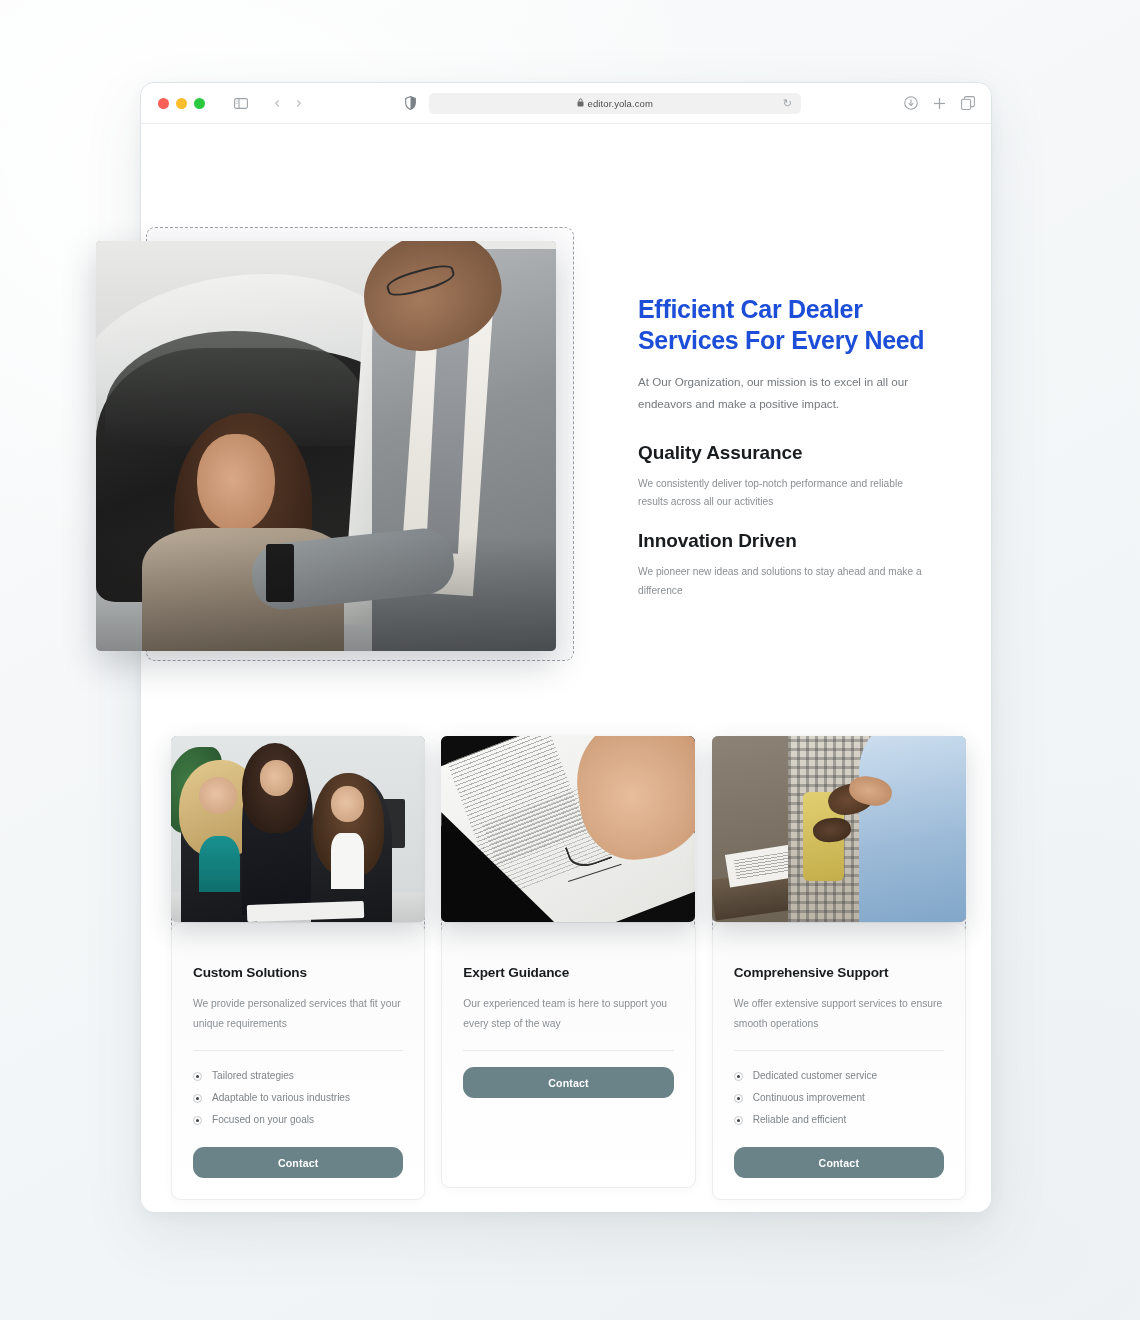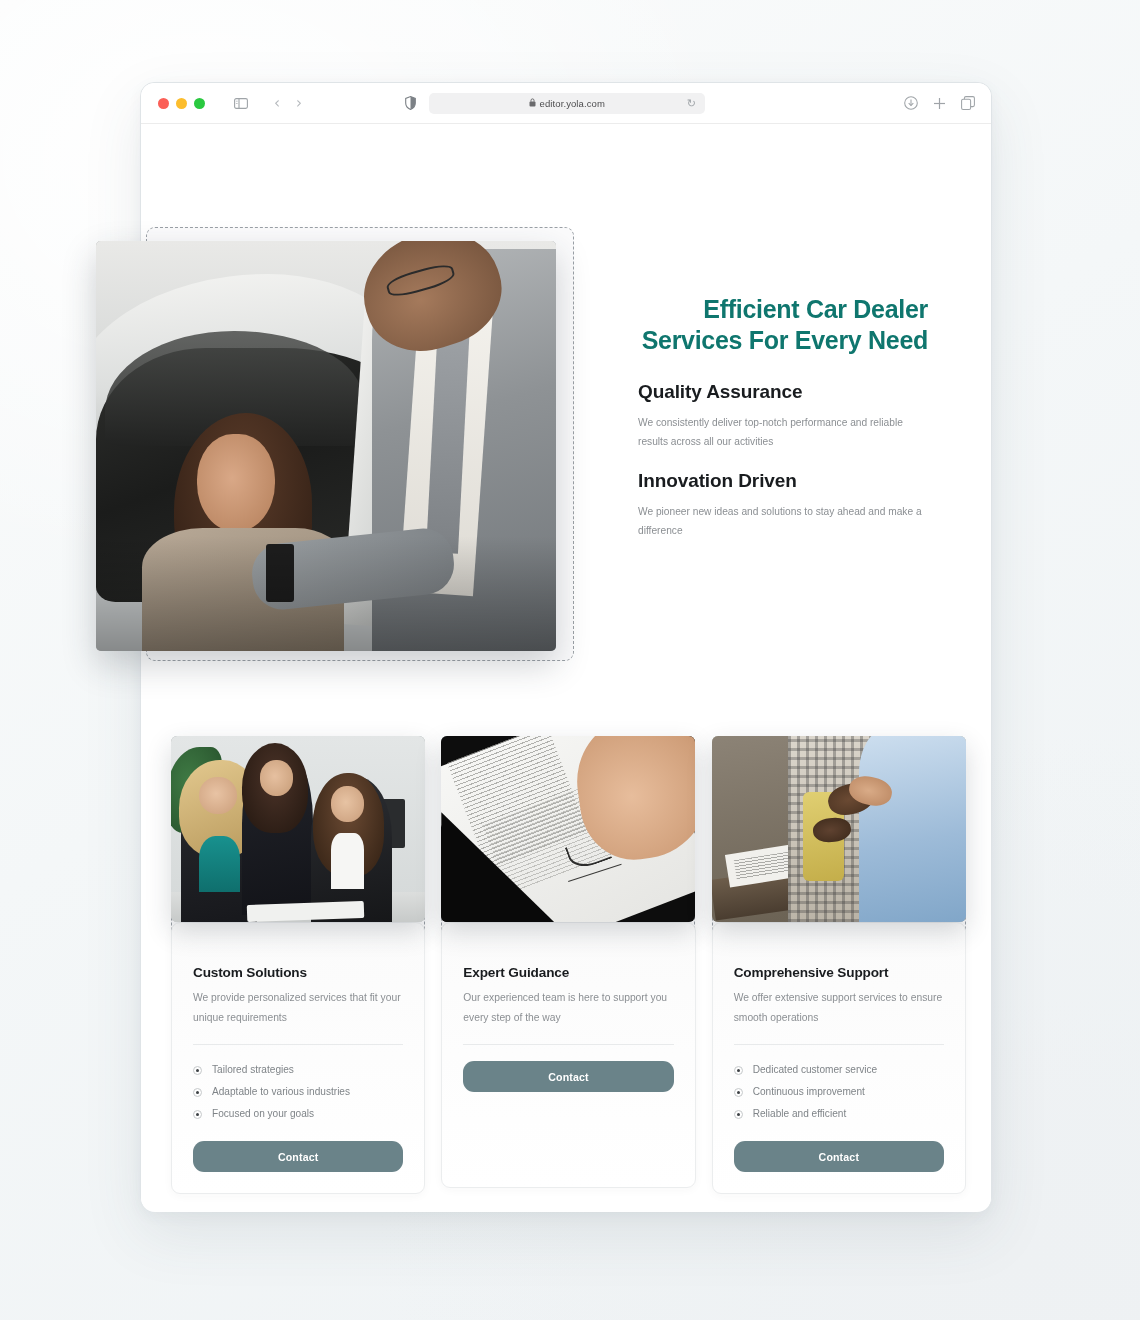--- a/index.html
+++ b/index.html
@@ -52,21 +52,21 @@
 
   .chrome-icon { color: #9fa4a8; display: inline-flex; align-items: center; justify-content: center; }
   .sidebar-toggle { margin-left: 29px; }
   .nav-arrows { display: flex; gap: 16px; margin-left: 26px; color: #b4b8bc; font-size: 15px; }
   .nav-arrow { font-family: "DejaVu Sans", sans-serif; line-height: 1; }
 
   .shield-wrap { margin-left: 103px; }
 
   .address-bar {
     margin-left: 13px;
-    width: 276px;
+    width: 372px;
     height: 21px;
     background: #f1f1f2;
     border-radius: 5px;
     display: flex;
     align-items: center;
     justify-content: center;
     position: relative;
   }
   .address-text {
     font-size: 9.5px;
@@ -164,23 +164,22 @@
   .hero-text {
     position: absolute;
     left: 497px;   
     top: 170px;    
     width: 290px;
   }
   .hero-title {
     font-size: 25px;
     line-height: 1.22;
     font-weight: 700;
-    color: #0f766e;
+    color: #1d4ed8;
     letter-spacing: -0.3px;
-    text-align: right;
   }
   .hero-sub {
     margin-top: 16px;
     font-size: 11.6px;
     line-height: 1.92;
     color: #75797d;
   }
   .feature-block { margin-top: 26px; }
   .feature-block.second { margin-top: 18px; }
   .feature-title {
@@ -335,21 +334,21 @@
              border-radius: 46%; transform: rotate(-6deg); }
 
   
   .card-title {
     font-size: 13.6px;
     font-weight: 700;
     color: #191c1f;
     letter-spacing: -0.15px;
   }
   .card-desc {
-    margin-top: 8px;
+    margin-top: 14px;
     font-size: 10.3px;
     line-height: 1.9;
     color: #8b8f93;
   }
   .card-divider {
     margin: 17px 0 0 0;
     height: 1px;
     background: #e8eaeb;
   }
   .card-list { list-style: none; margin-top: 14px; }
@@ -481,20 +480,21 @@
         <div class="hp-woman-face"></div>
         <div class="hp-woman-jacket"></div>
         <div class="hp-arm"></div>
         <div class="hp-keys"></div>
         <div class="hp-vignette"></div>
       </div>
     </div>
 
     <div class="hero-text">
       <h1 class="hero-title">Efficient Car Dealer Services For Every Need</h1>
+      <p class="hero-sub">At Our Organization, our mission is to excel in all our endeavors and make a positive impact.</p>
 
       <div class="feature-block">
         <h3 class="feature-title">Quality Assurance</h3>
         <p class="feature-body">We consistently deliver top-notch performance and reliable results across all our activities</p>
       </div>
 
       <div class="feature-block second">
         <h3 class="feature-title">Innovation Driven</h3>
         <p class="feature-body">We pioneer new ideas and solutions to stay ahead and make a difference</p>
       </div>

